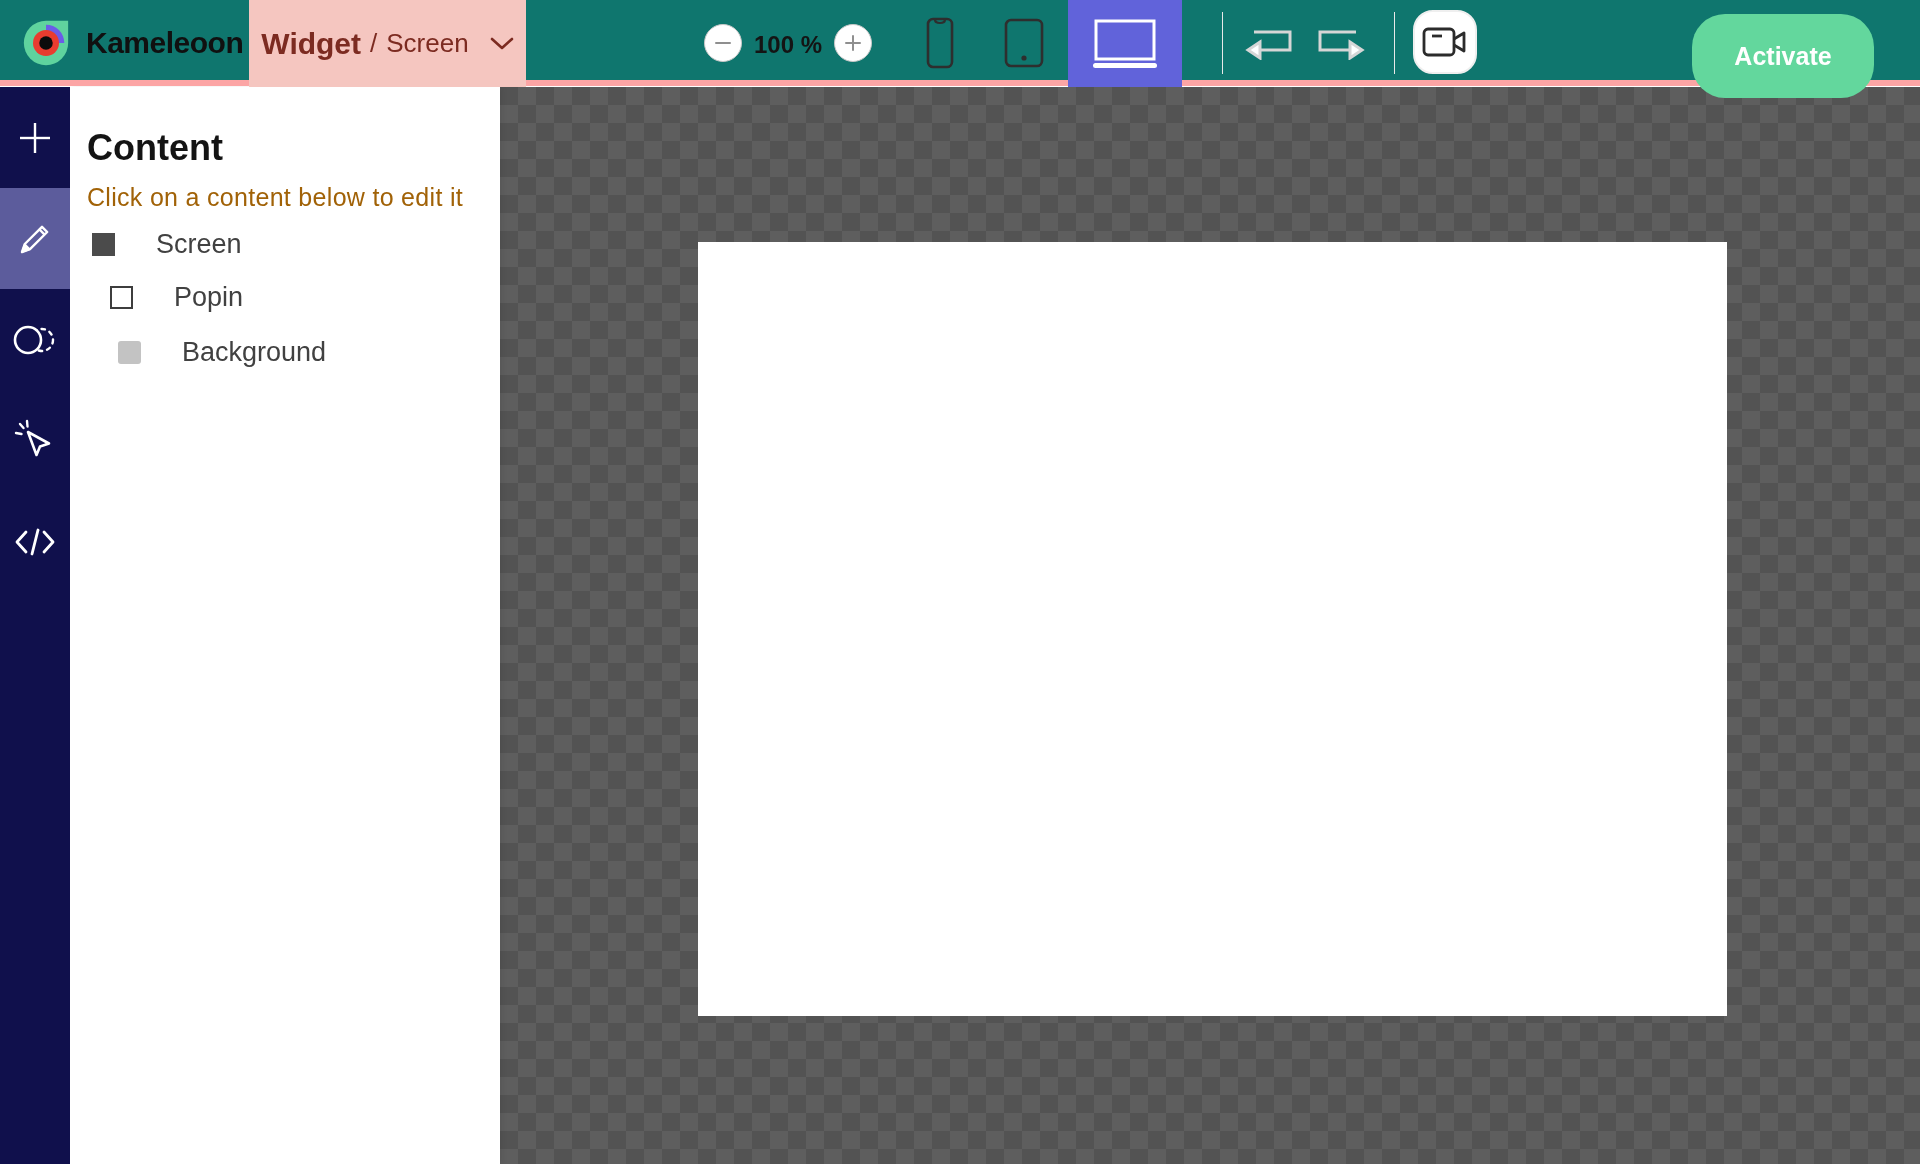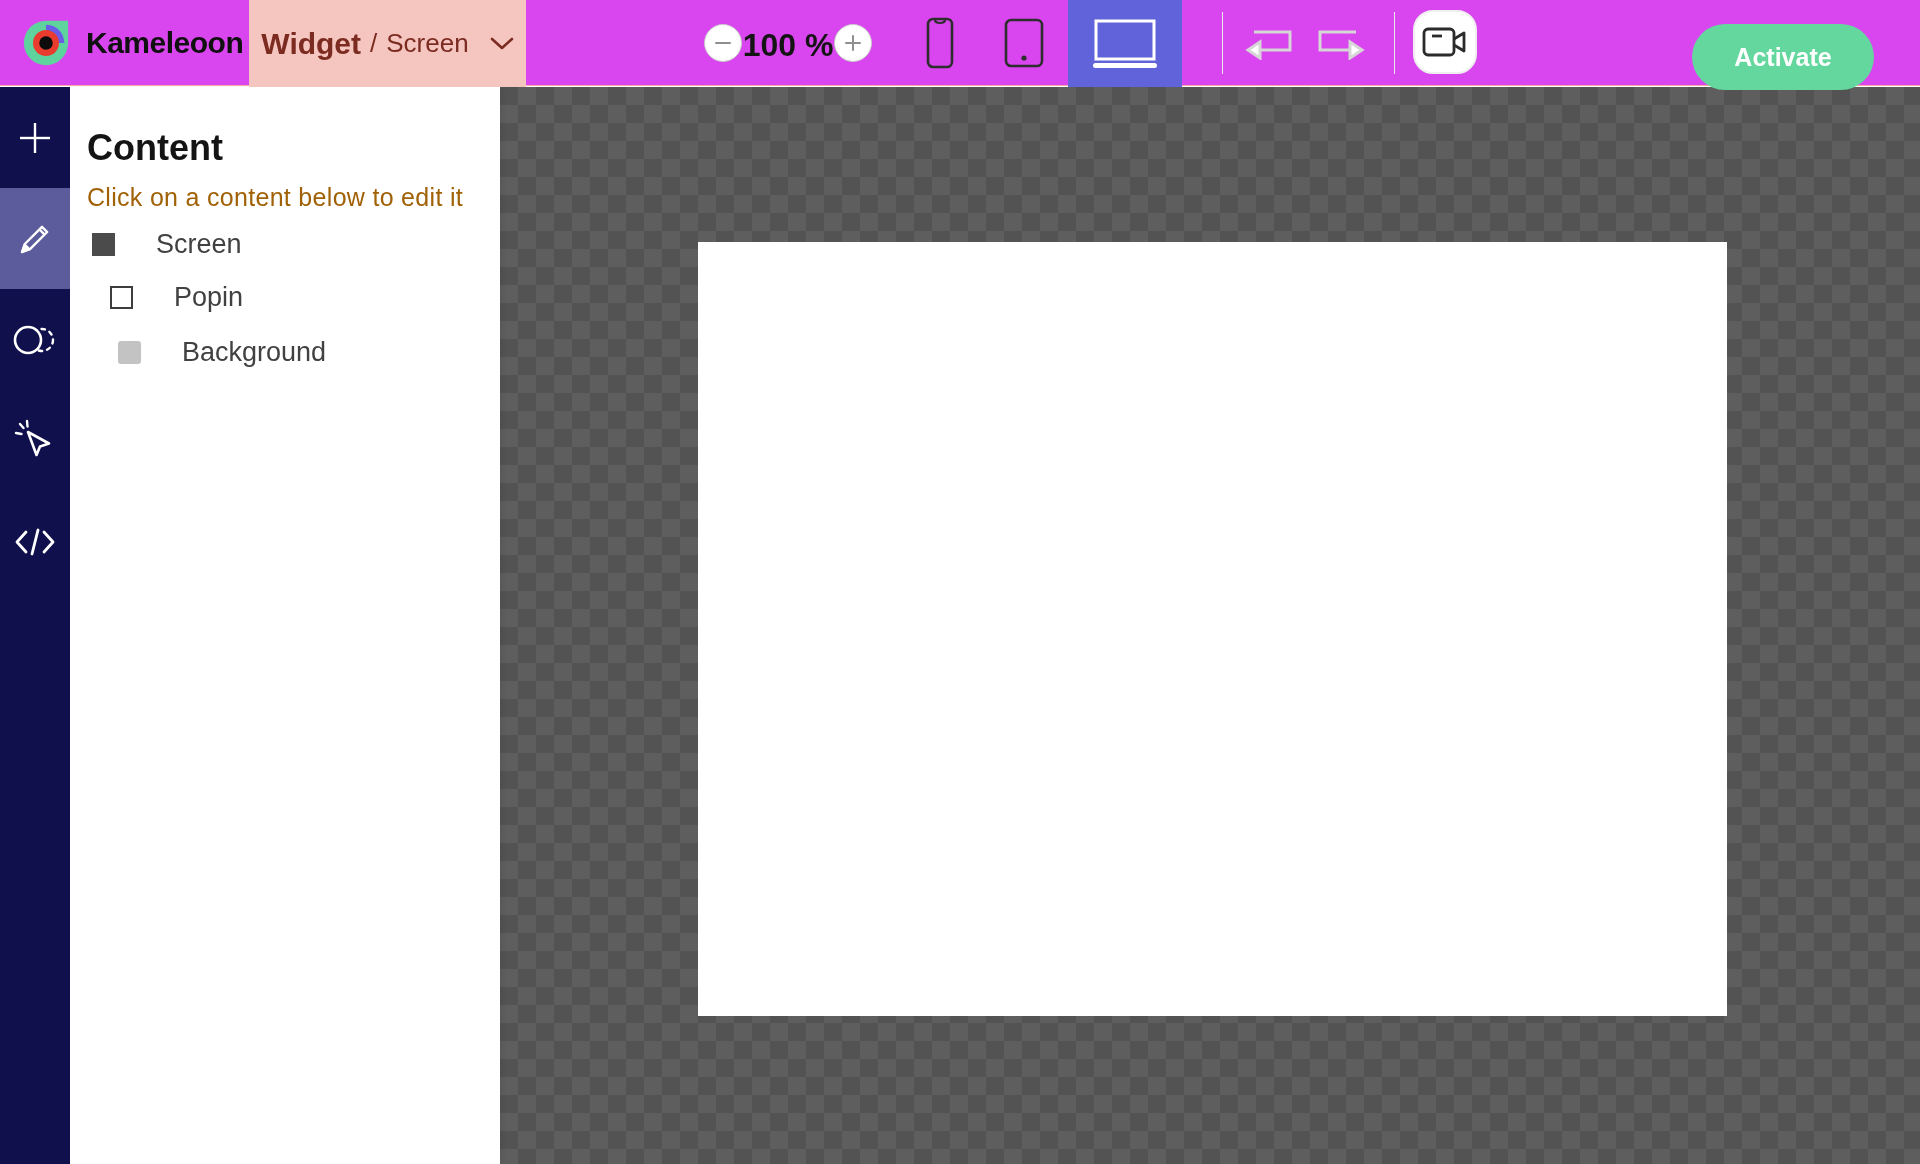--- a/index.html
+++ b/index.html
@@ -1,41 +1,41 @@
 <!DOCTYPE html>
 <html><head>
 <meta charset="utf-8">
 <style>
   * { margin:0; padding:0; box-sizing:border-box; }
   html,body { width:1920px; height:1164px; overflow:hidden;
     font-family:"Liberation Sans", sans-serif; background:#fff; }
 
   
   .topbar { position:absolute; left:0; top:0; width:1920px; height:86px;
-    background:#d946ef; border-bottom:1px solid #fca5a5; z-index:20; }
+    background:#0f766e; border-bottom:6px solid #fca5a5; z-index:20; }
 
   .brand { position:absolute; left:20px; top:0; height:86px; display:flex;
     align-items:center; gap:14px; }
   .brand-name { font-size:30px; font-weight:700; color:#101010; letter-spacing:-0.5px; }
 
   .crumb-tab { position:absolute; left:249px; top:0; width:277px; height:87px;
     background:#f5c6c0; display:flex; align-items:center; justify-content:center;
     gap:9px; cursor:pointer; }
   .crumb-primary { font-size:30px; font-weight:700; color:#7c2b21; }
   .crumb-sep, .crumb-secondary { font-size:26px; color:#7c2b21; }
   .crumb-chevron { margin-left:12px; display:flex; align-items:center; }
 
   .zoom-btn { position:absolute; top:24px; width:38px; height:38px; border-radius:50%;
     border:1.5px solid #c8c8c8; background:#fff; display:flex; align-items:center;
     justify-content:center; cursor:pointer; }
   .zoom-out { left:704px; }
   .zoom-in  { left:834px; }
   .zoom-level { position:absolute; left:742px; top:0; width:92px; height:90px;
     display:flex; align-items:center; justify-content:center;
-    font-size:32px; font-weight:700; color:#141414; }
+    font-size:24px; font-weight:700; color:#141414; }
 
   .dev-btn { position:absolute; top:11px; width:64px; height:64px; background:transparent;
     border:none; display:flex; align-items:center; justify-content:center; cursor:pointer; }
   .dev-phone  { left:908px; }
   .dev-tablet { left:992px; }
   .dev-desktop { position:absolute; left:1068px; top:0; width:114px; height:87px;
     background:#6163da; border:none; display:flex; align-items:center;
     justify-content:center; cursor:pointer; }
 
   .v-sep { position:absolute; top:12px; width:1px; height:62px; background:#e9e9e9; }
@@ -46,21 +46,21 @@
   .undo { left:1238px; } .redo { left:1308px; }
 
   .camera-btn { position:absolute; left:1413px; top:10px; width:64px; height:64px;
     border-radius:20px; border:2px solid #efefef; background:#fff; display:flex;
     align-items:center; justify-content:center; cursor:pointer; }
 
   .save-btn { position:absolute; left:1494px; top:9px; width:178px; height:66px;
     border-radius:33px; border:1.5px solid #e4e4e4; background:#fff;
     font-size:25px; font-weight:700; color:#c9c9c9; cursor:default;
     font-family:"Liberation Sans", sans-serif; }
-  .activate-btn { position:absolute; left:1692px; top:24px; width:182px; height:66px;
+  .activate-btn { position:absolute; left:1692px; top:14px; width:182px; height:84px;
     border-radius:33px; border:none; background:#63d79d; font-size:25px;
     font-weight:700; color:#ffffff; cursor:pointer;
     font-family:"Liberation Sans", sans-serif; }
 
   
   .rail { position:absolute; left:0; top:87px; width:70px; height:1077px;
     background:#10104c; z-index:10; }
   .rail-item { width:70px; height:101px; display:flex; align-items:center;
     justify-content:center; cursor:pointer; }
   .rail-item.active { background:#5c5c9c; }

